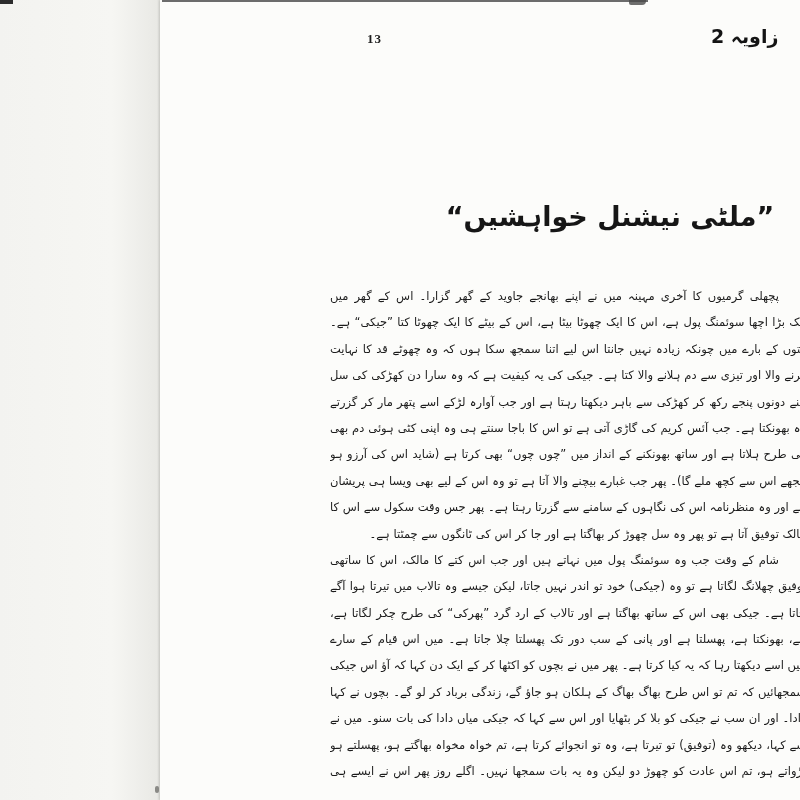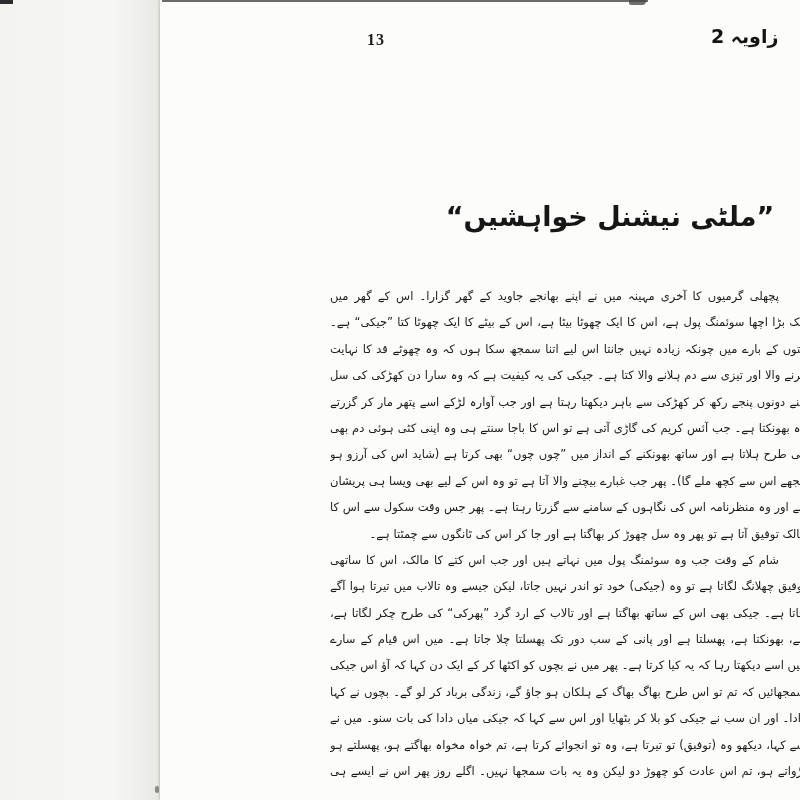--- a/index.html
+++ b/index.html
@@ -25,21 +25,21 @@
   .a-top-line{left:162px;top:0;width:486px;height:2px;opacity:.75;}
   .a-corner{left:0;top:0;width:13px;height:4px;background:#2c2c2c;}
   .a-smudge{left:629px;top:0;width:17px;height:5px;background:#4a4a4a;border-radius:0 0 4px 2px;opacity:.8;}
   .a-bottom-dot{left:155px;top:786px;width:4px;height:7px;background:#8a8a86;border-radius:2px;}
   .a-edge-line{left:157px;top:2px;width:2px;height:796px;background:#e2e2dd;}
 
   
   .page-num{
     position:absolute;left:207px;top:31px;
     font-family:"Liberation Serif","DejaVu Serif",serif;
-    font-weight:bold;font-size:16px;color:#1d1d1d;letter-spacing:1px;
+    font-weight:bold;font-size:13px;color:#1d1d1d;letter-spacing:1px;
   }
   .book-title{
     position:absolute;left:551px;top:25px;width:120px;
     direction:rtl;text-align:left;
     font-weight:bold;font-size:19px;color:#141414;
   }
 
   
   .chapter-title{
     position:absolute;left:190px;top:201px;width:520px;height:52px;

